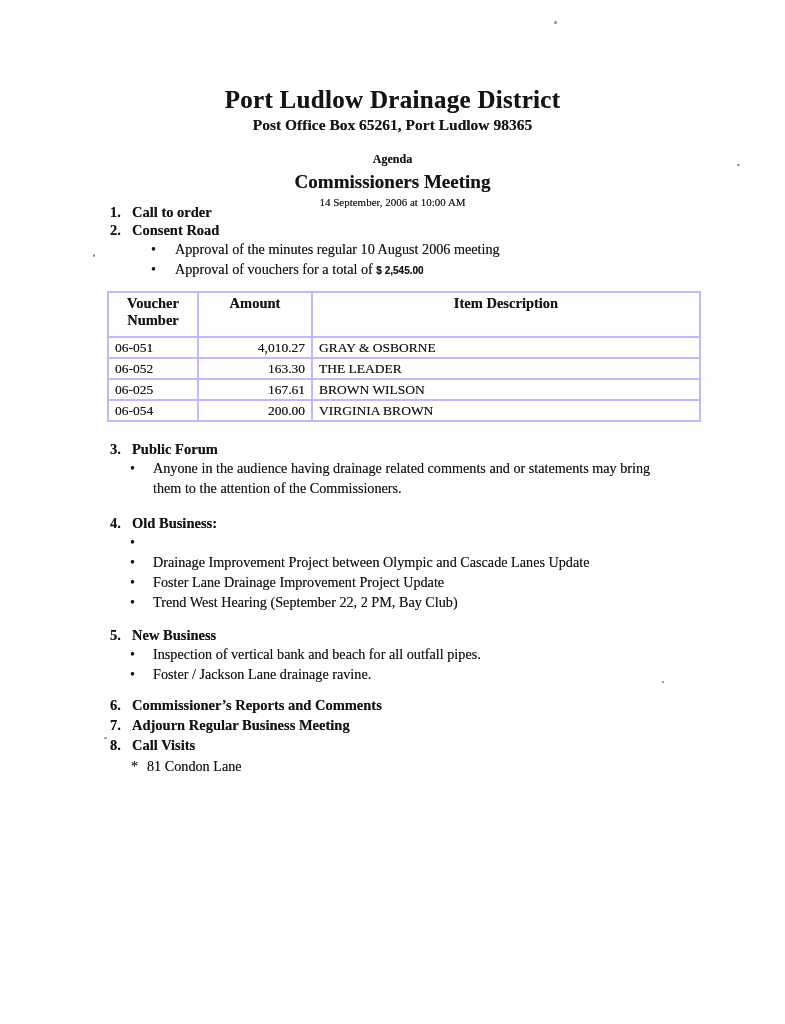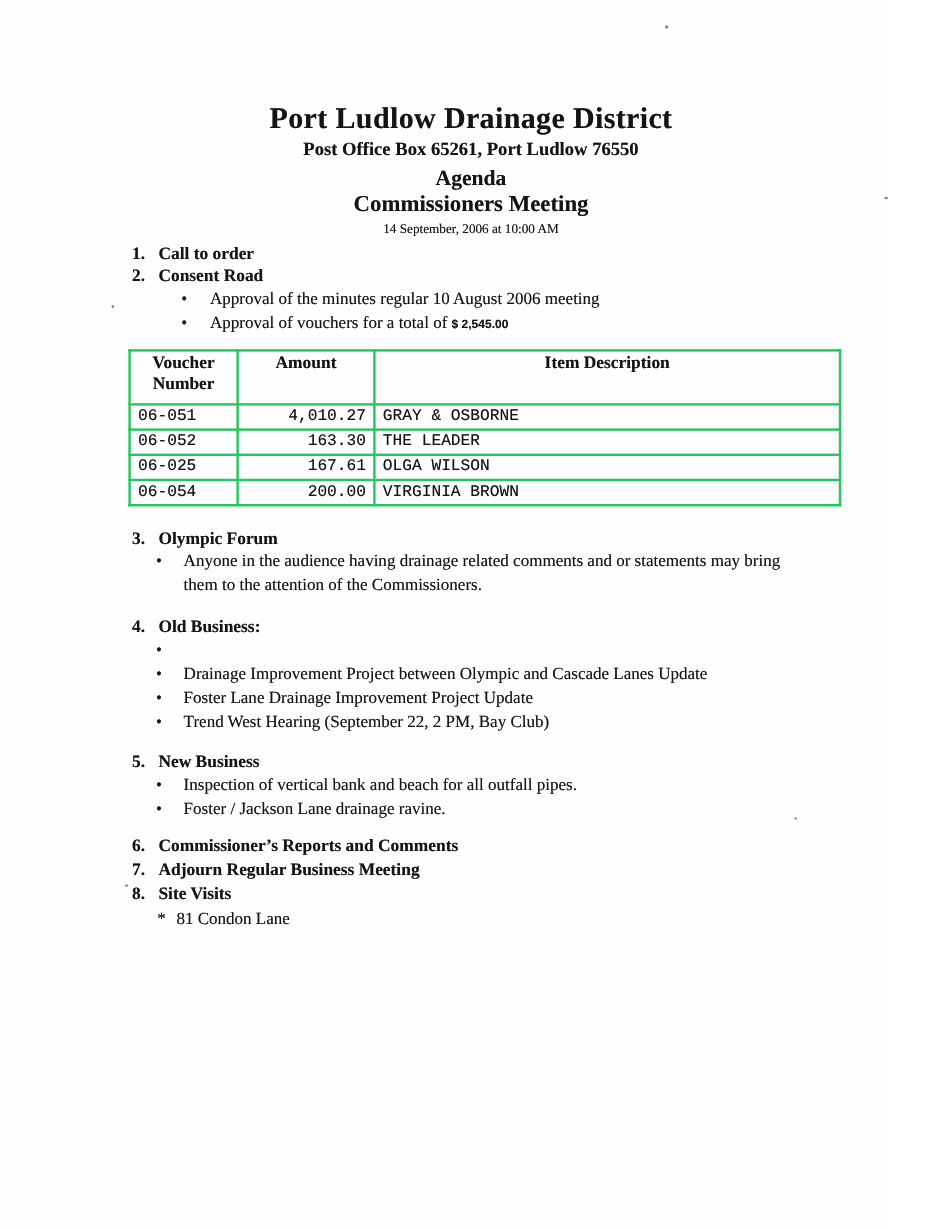--- a/index.html
+++ b/index.html
@@ -9,21 +9,21 @@
     background:#fefefe;
     overflow:hidden;
     font-family:"Liberation Serif",serif;
     color:#141414;
     text-shadow:0 0 0.4px rgba(20,20,20,0.55);
   }
   
   .header{position:absolute;top:86px;left:0;width:785px;text-align:center;}
   .title{font-size:25px;font-weight:bold;letter-spacing:0.3px;line-height:28px;}
   .address{font-size:15.5px;font-weight:bold;margin-top:2px;line-height:18px;}
-  .doc-type{font-size:18px;font-weight:bold;margin-top:4px;line-height:20px;}
+  .doc-type{font-size:12px;font-weight:bold;margin-top:15px;line-height:20px;}
   .meeting{font-size:19px;font-weight:bold;margin-top:2px;line-height:21px;}
   .datetime{font-size:11px;margin-top:1px;line-height:18px;}
   
   .body{position:absolute;top:203px;left:0;width:785px;}
   .item-row{display:flex;margin-left:110px;font-weight:bold;font-size:14.5px;line-height:18px;}
   .item-num{flex:none;width:22px;}
   .bullet-row{display:flex;font-size:14.2px;line-height:20px;}
   .bullet-row .marker{flex:none;width:23px;margin-left:130px;}
   .bullet-row.deep .marker{margin-left:151px;width:24px;}
   .bullet-text{max-width:515px;}
@@ -35,47 +35,47 @@
   .sec5{margin-top:14px;}
   .sec6{margin-top:12px;}
   .tight{margin-top:2px;}
   
   .voucher-table{
     margin:10px 0 0 107px;
     border-collapse:collapse;
     width:568px;
     table-layout:fixed;
   }
-  .voucher-table th,.voucher-table td{border:2px solid #22c55e;}
+  .voucher-table th,.voucher-table td{border:2px solid #c4b5fd;}
   .voucher-table th{
     font-size:14.5px;font-weight:bold;line-height:17px;
     vertical-align:top;text-align:center;padding:2px 3px 7px;
   }
   .voucher-table td{
-    font-family:Liberation Mono, monospace;
+    font-family:Liberation Serif, serif;
     font-size:13.5px;line-height:16px;height:17px;
     padding:1px 6px;white-space:nowrap;overflow:hidden;
   }
   .col-voucher{width:82px;}
   .col-amount{width:106px;}
   .col-desc{width:380px;}
   .cell-voucher{text-align:left;}
   .cell-amount{text-align:right;}
   .cell-desc{text-align:left;}
   
   .speck{position:absolute;background:#8a8a8a;border-radius:50%;}
 </style>
 </head>
 <body>
 
 <div class="page">
 
   <div class="header">
     <div class="title">Port Ludlow Drainage District</div>
-    <div class="address">Post Office Box 65261, Port Ludlow 76550</div>
+    <div class="address">Post Office Box 65261, Port Ludlow 98365</div>
     <div class="doc-type">Agenda</div>
     <div class="meeting">Commissioners Meeting</div>
     <div class="datetime">14 September, 2006 at 10:00 AM</div>
   </div>
 
   <div class="body">
 
     <div class="item-row">
       <span class="item-num">1.</span>
       <span class="item-label">Call to order</span>
@@ -112,33 +112,33 @@
           <td class="cell-desc">GRAY &amp; OSBORNE</td>
         </tr>
         <tr>
           <td class="cell-voucher">06-052</td>
           <td class="cell-amount">163.30</td>
           <td class="cell-desc">THE LEADER</td>
         </tr>
         <tr>
           <td class="cell-voucher">06-025</td>
           <td class="cell-amount">167.61</td>
-          <td class="cell-desc">OLGA WILSON</td>
+          <td class="cell-desc">BROWN WILSON</td>
         </tr>
         <tr>
           <td class="cell-voucher">06-054</td>
           <td class="cell-amount">200.00</td>
           <td class="cell-desc">VIRGINIA BROWN</td>
         </tr>
       </tbody>
     </table>
 
     <div class="item-row sec3">
       <span class="item-num">3.</span>
-      <span class="item-label">Olympic Forum</span>
+      <span class="item-label">Public Forum</span>
     </div>
     <div class="bullet-row">
       <span class="marker">•</span>
       <span class="bullet-text">Anyone in the audience having drainage related comments and or statements may bring them to the attention of the Commissioners.</span>
     </div>
 
     <div class="item-row sec4">
       <span class="item-num">4.</span>
       <span class="item-label">Old Business:</span>
     </div>
@@ -174,21 +174,21 @@
     <div class="item-row sec6">
       <span class="item-num">6.</span>
       <span class="item-label">Commissioner’s Reports and Comments</span>
     </div>
     <div class="item-row tight">
       <span class="item-num">7.</span>
       <span class="item-label">Adjourn Regular Business Meeting</span>
     </div>
     <div class="item-row tight">
       <span class="item-num">8.</span>
-      <span class="item-label">Site Visits</span>
+      <span class="item-label">Call Visits</span>
     </div>
     <div class="note-row">
       <span class="marker">*</span>
       <span>81 Condon Lane</span>
     </div>
 
   </div>
 
   <div class="speck" style="left:554px;top:21px;width:3px;height:3px;"></div>
   <div class="speck" style="left:760px;top:44px;width:2px;height:2px;"></div>

